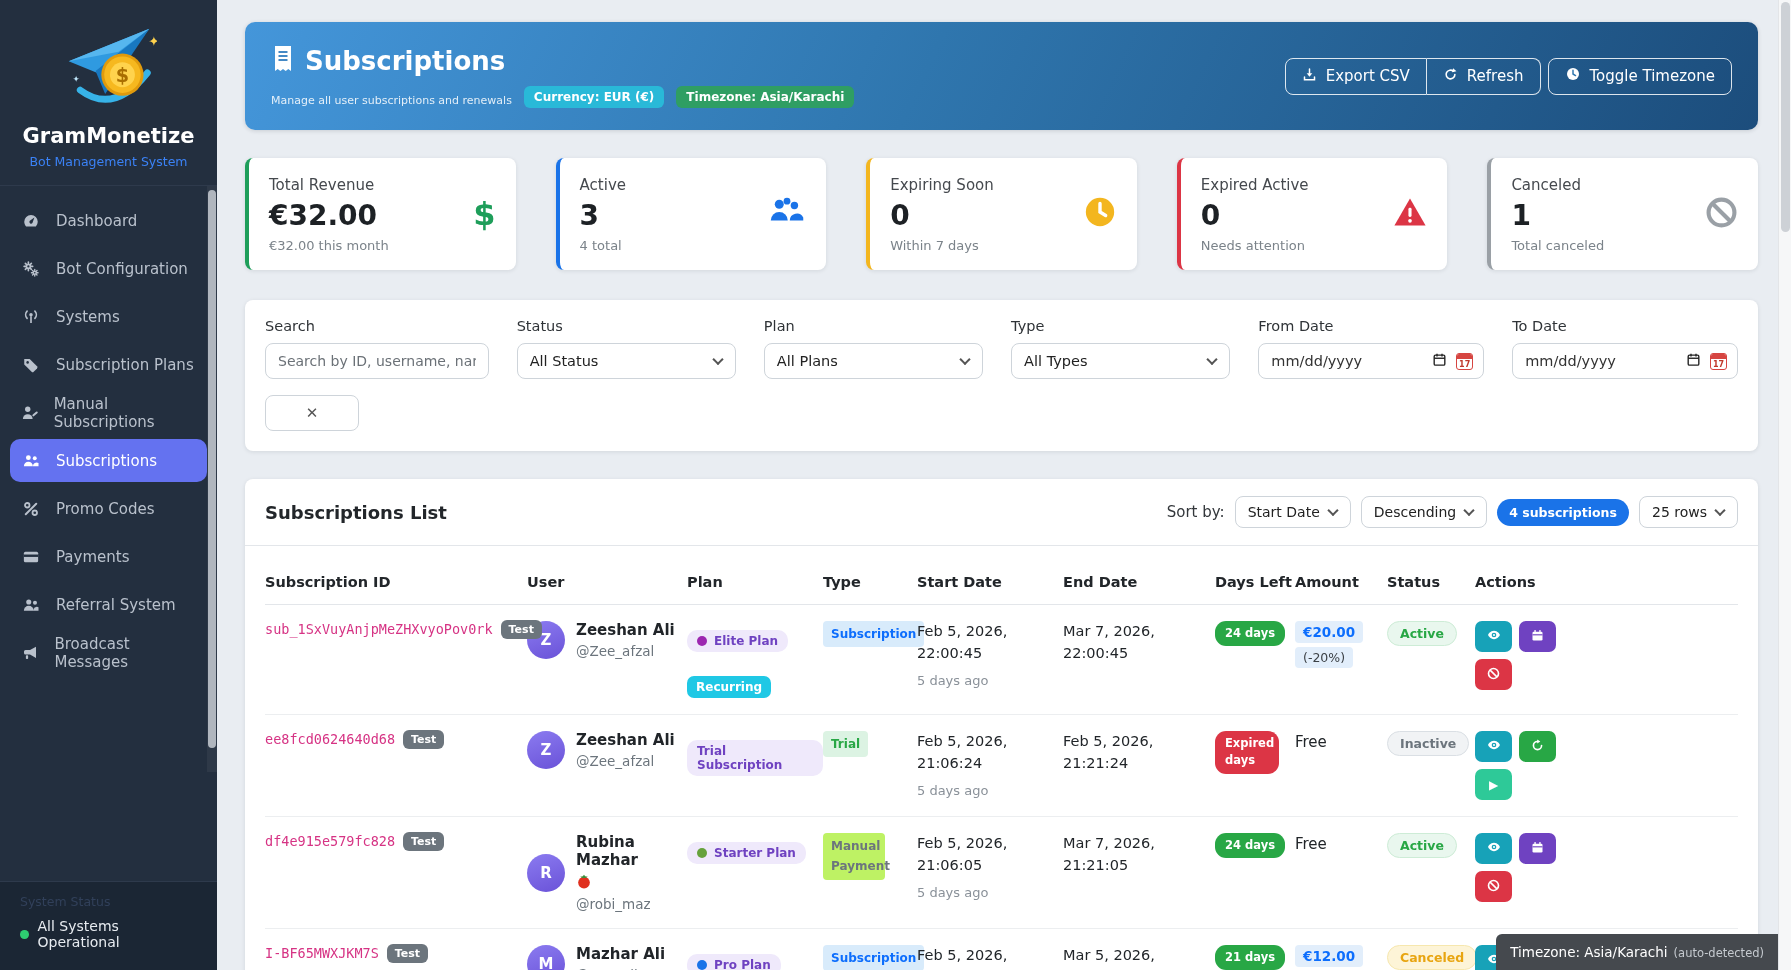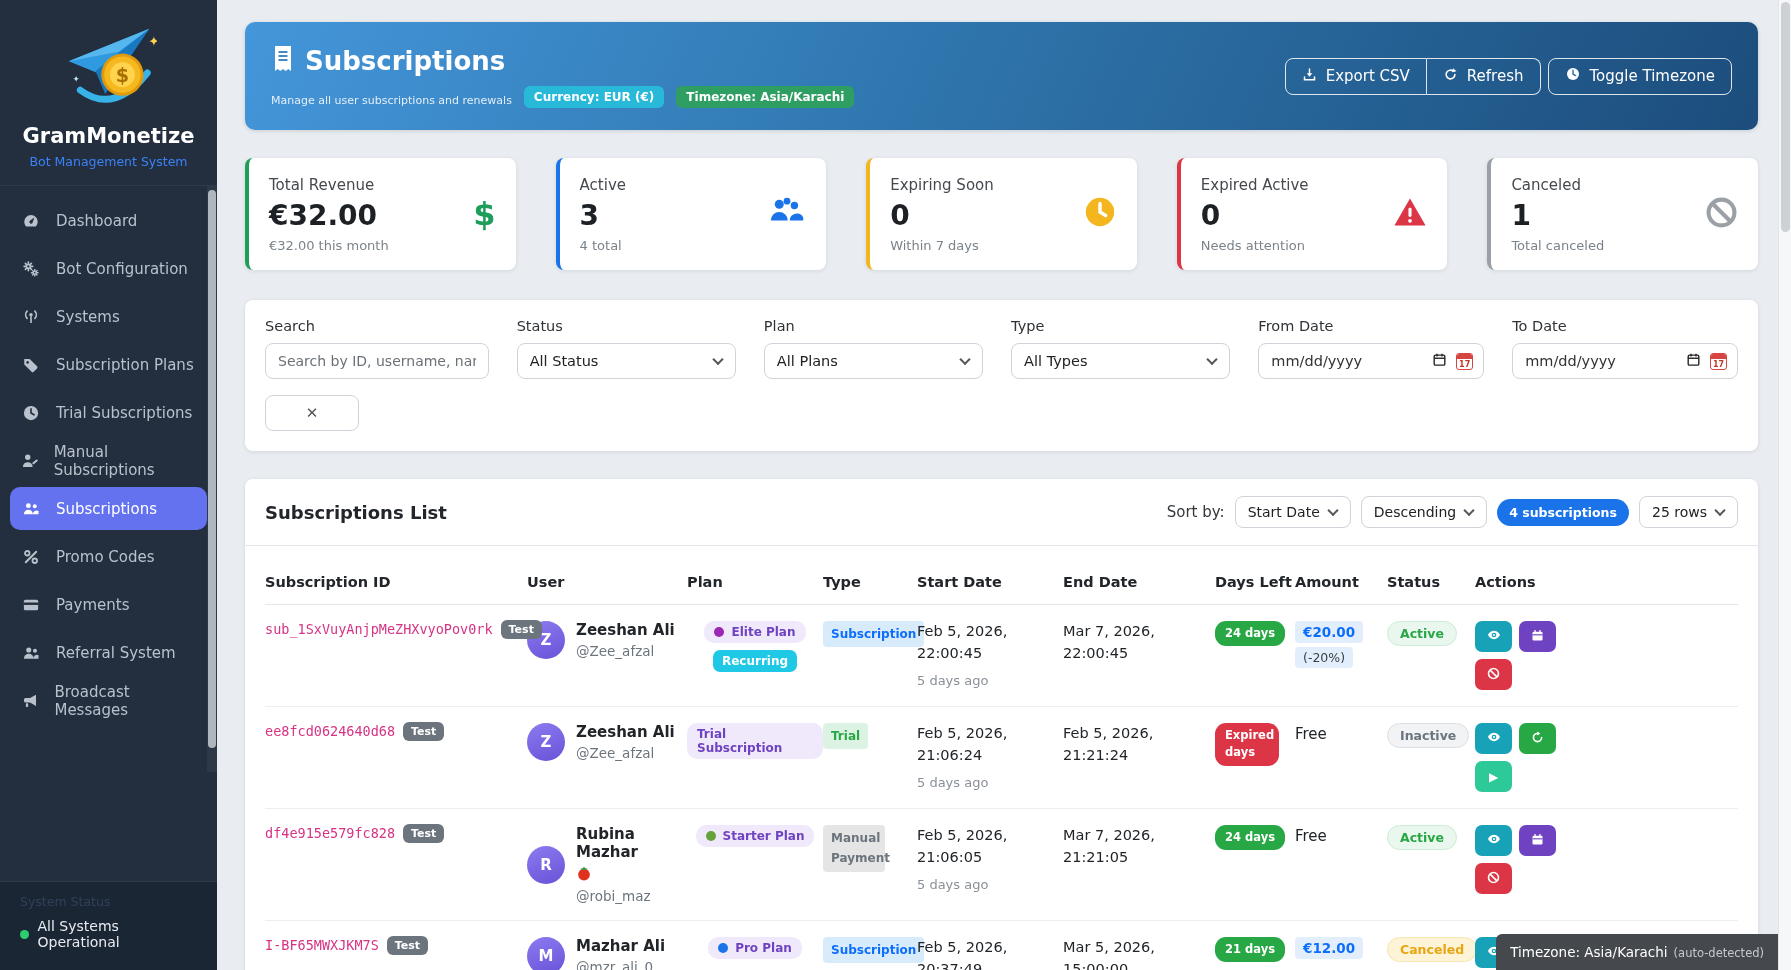--- a/index.html
+++ b/index.html
@@ -103,30 +103,30 @@
   .code { color:#d63384; font-family:"DejaVu Sans Mono","Liberation Mono",monospace; font-size:13.5px; }
   .badge-test { background:#6c757d; color:#fff; font-size:11px; font-weight:bold; padding:3px 8px;
     border-radius:6px; margin-left:8px; position:relative; top:-1px; }
   .c-user { display:flex; gap:11px; }
   .avatar { width:38px; height:38px; border-radius:50%; flex:0 0 38px;
     background:linear-gradient(160deg,#8b7bf0,#6a52d8); color:#fff; font-weight:bold; font-size:15px;
     display:flex; align-items:center; justify-content:center; align-self:center; }
   .u-meta { display:flex; flex-direction:column; gap:4px; }
   .u-name { font-weight:bold; font-size:15px; color:#212529; }
   .u-handle { font-size:13.5px; color:#6c757d; }
-  .c-plan { display:flex; flex-direction:column; gap:7px; align-items:center; }
+  .c-plan { display:flex; flex-direction:column; gap:24px; align-items:flex-start;margin-top:9px; }
   .plan-badge { display:inline-flex; align-items:center; gap:7px; background:#efe9fb; color:#6f42c1;
     font-size:12px; font-weight:bold; padding:4px 10px; border-radius:10px; }
   .dot { width:10px; height:10px; border-radius:50%; display:inline-block; }
   .dot-elite { background:#9c27b0; } .dot-starter { background:#66a23c; } .dot-pro { background:#1a73e8; }
   .badge-recurring { background:#1fc8e5; color:#fff; font-size:12px; font-weight:bold; padding:4px 9px; border-radius:7px; }
   .type-badge { display:inline-block; font-size:12px; font-weight:bold; padding:3px 8px; border-radius:4px; line-height:1.7; }
   .t-subscription { background:#d8ebfb; color:#0d6efd; }
   .t-trial { background:#dcf3e3; color:#28a745; }
-  .t-manual { background:#e5e5e5; color:#6c757d; max-width:62px; }
+  .t-manual { background:#bef264; color:#6c757d; max-width:62px; }
   .c-date span { display:block; line-height:1.5; }
   .ago { color:#8a9199; font-size:13px; margin-top:6px; }
   .days-pill { display:inline-block; color:#fff; font-size:11.5px; font-weight:bold; padding:4px 10px;
     border-radius:11px; line-height:1.5; }
   .d-ok { background:#28a745; }
   .d-expired { background:#dc3545; max-width:64px; }
   .c-amt { display:flex; flex-direction:column; gap:4px; align-items:flex-start; }
   .amt-chip { background:#e2eefb; color:#0d6efd; font-weight:bold; font-size:13.5px; padding:3px 8px; border-radius:4px; }
   .amt-sub { color:#3c4146; font-weight:normal; font-size:12.5px; }
   .amt-free { font-size:15px; color:#212529; padding-top:2px; }
@@ -219,29 +219,20 @@
           <svg width="18" height="18" viewBox="0 0 24 24">
             <path d="M3 4h7.2L20 13.8a2 2 0 0 1 0 2.8l-4.4 4.4a2 2 0 0 1-2.8 0L3 11.2z"></path>
             <circle cx="7.5" cy="8.5" r="1.7" fill="#232f3f"></circle>
           </svg>
         </span>
       <span class="nlabel">Subscription Plans</span>
     </div>
     <div class="nav-item">
       <span class="nicon">
           <svg width="18" height="18" viewBox="0 0 24 24">
-            <circle cx="12" cy="12" r="9.5"></circle>
-            <path d="M12 6.5V12l4 2.4" stroke="#232f3f" stroke-width="2.2" fill="none" stroke-linecap="round"></path>
-          </svg>
-        </span>
-      <span class="nlabel">Trial Subscriptions</span>
-    </div>
-    <div class="nav-item">
-      <span class="nicon">
-          <svg width="18" height="18" viewBox="0 0 24 24">
             <circle cx="9" cy="7" r="3.6"></circle>
             <path d="M2.5 20a6.5 6.5 0 0 1 13 0z"></path>
             <rect x="14.5" y="11.8" width="8.5" height="2.8" rx="1.4" transform="rotate(-40 18.75 13.2)"></rect>
           </svg>
         </span>
       <span class="nlabel">Manual Subscriptions</span>
     </div>
     <div class="nav-item active">
       <span class="nicon">
           <svg width="18" height="18" viewBox="0 0 24 24">

